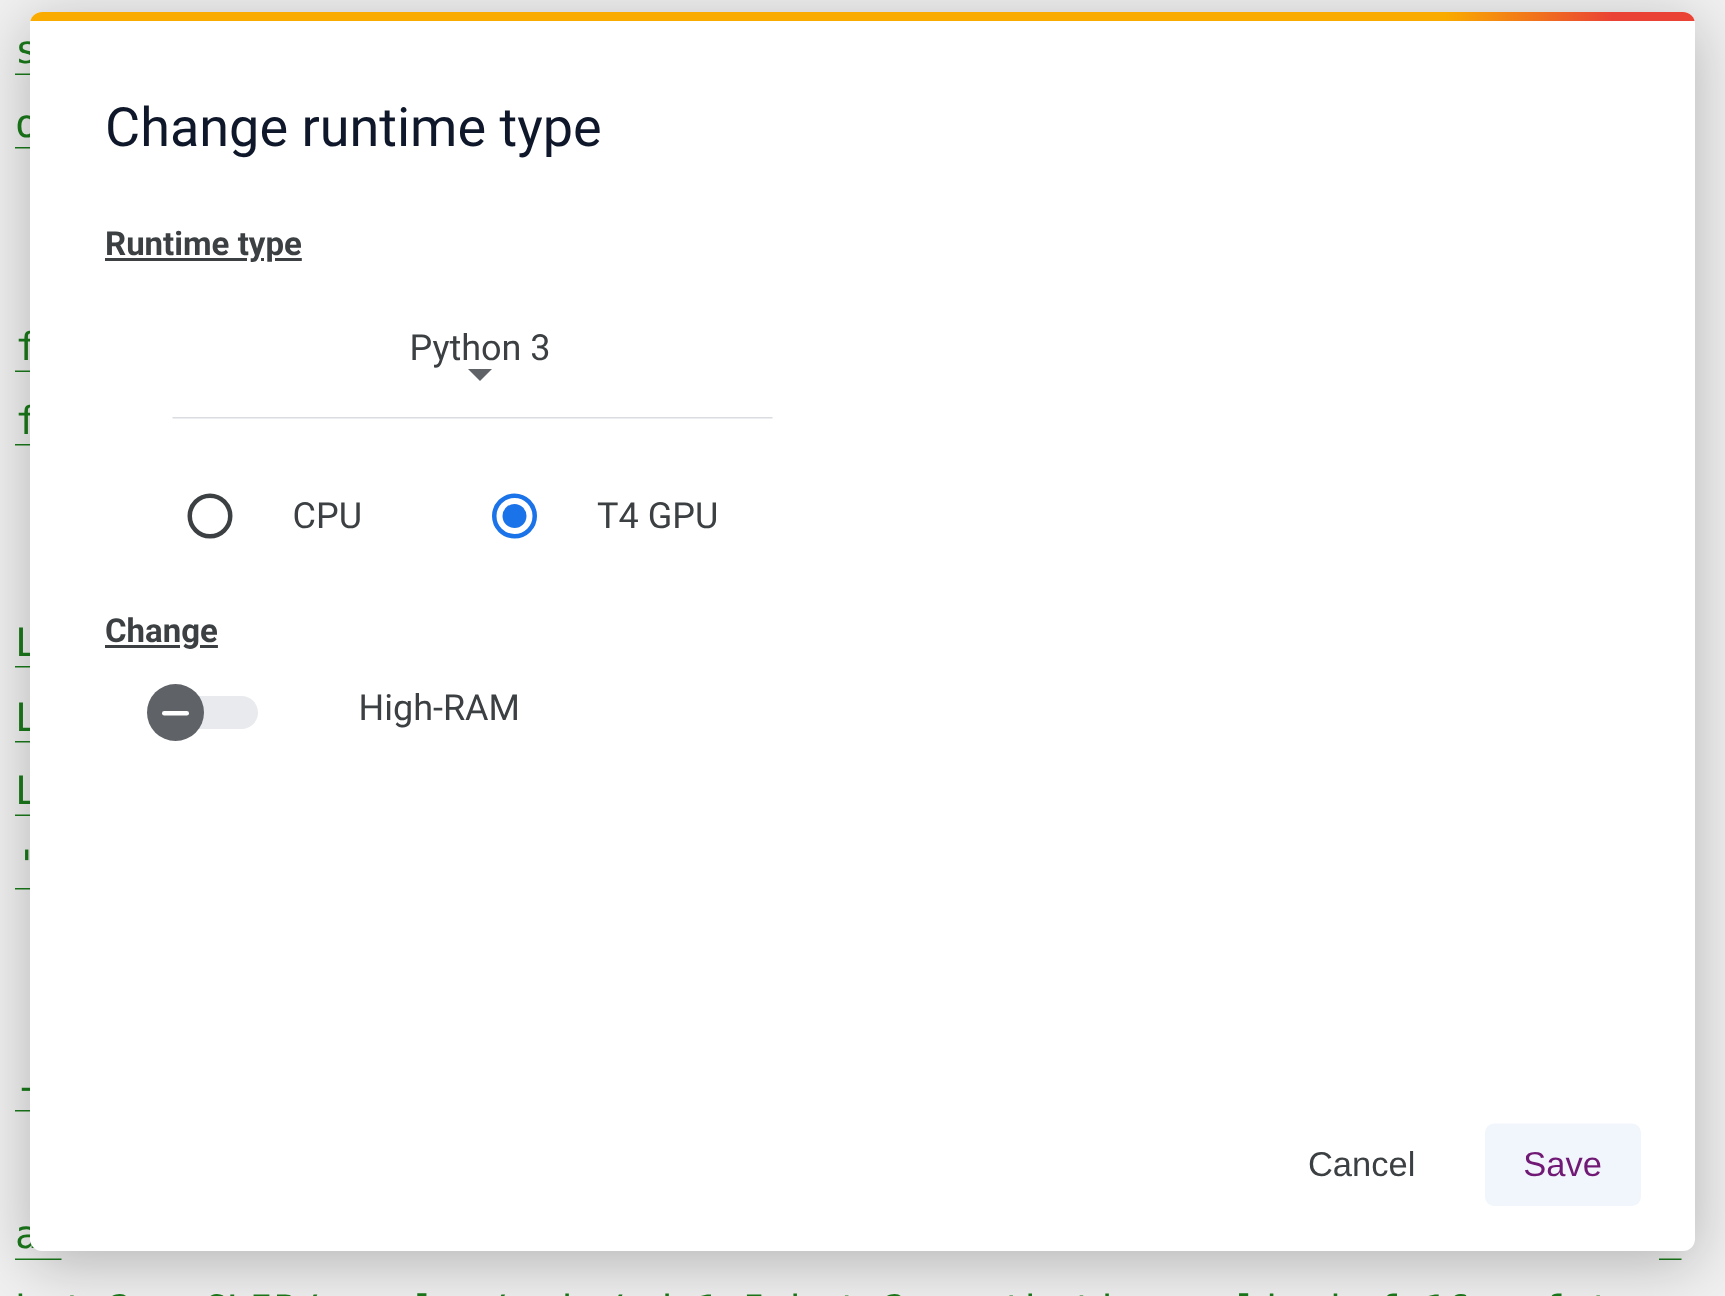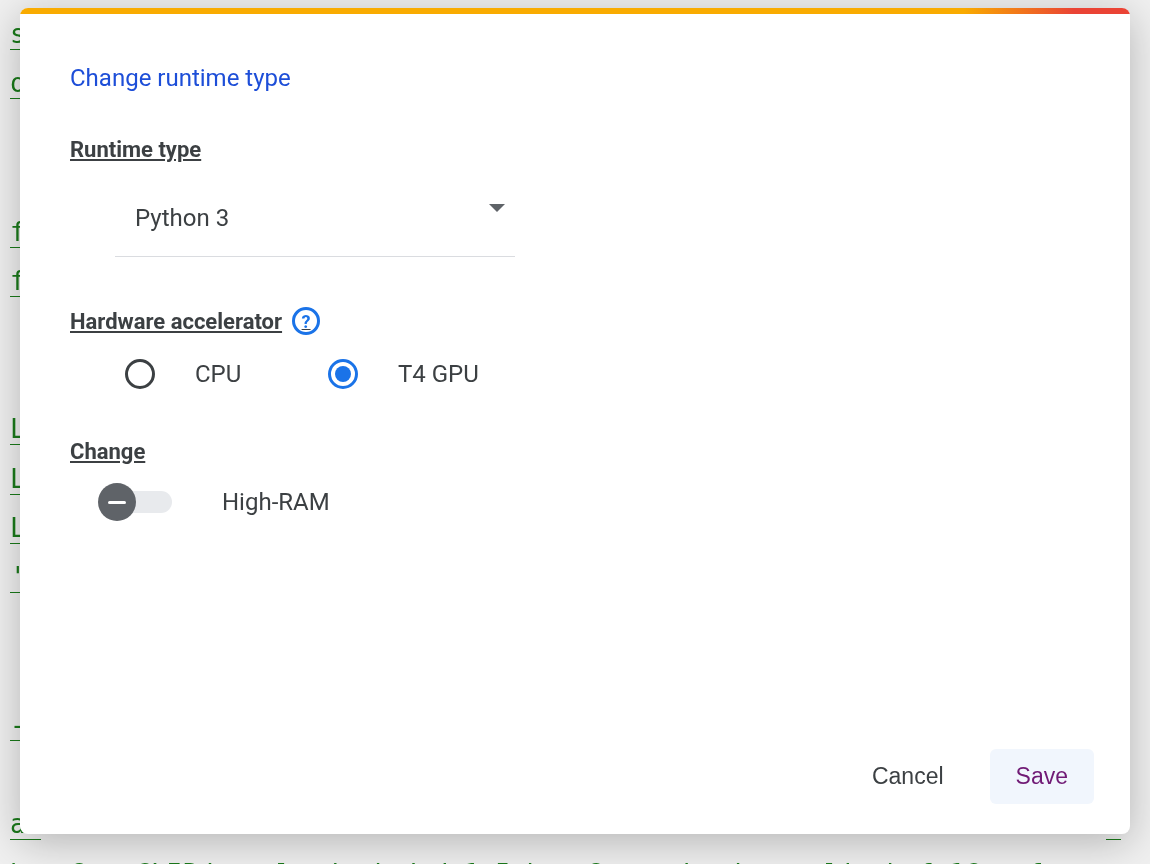--- a/index.html
+++ b/index.html
@@ -39,23 +39,23 @@
     .dialog-topbar {
       height: 6px;
       background: linear-gradient(90deg, #f9ab00 0%, #f9ab00 85%, #ea4335 95%, #ea4335 100%);
     }
     .dialog-body {
       flex: 1;
       padding: 50px 50px 20px 50px;
       overflow: auto;
     }
     .dialog-title {
-      font-size: 24px;
+      font-size: 36px;
       font-weight: 400;
-      color: #1d4ed8;
+      color: #0f172a;
       margin-bottom: 45px;
     }
     .section-label {
       font-size: 22px;
       font-weight: 700;
       color: #3c4043;
       margin-bottom: 24px;
       display: flex;
       align-items: center;
       gap: 10px;
@@ -74,23 +74,24 @@
       font-weight: 700;
       cursor: pointer;
     }
     .dropdown {
       margin-left: 45px;
       margin-bottom: 50px;
       width: 400px;
       border-bottom: 1px solid #dadce0;
       padding: 18px 10px 24px 20px;
       display: flex;
-      align-items: flex-start;
+      align-items: center;
       justify-content: space-between;
       cursor: pointer;
+      flex-direction: column;
     }
     .dropdown-value {
       font-size: 24px;
       color: #3c4043;
     }
     .dropdown-arrow {
       width: 0; height: 0;
       border-left: 8px solid transparent;
       border-right: 8px solid transparent;
       border-top: 8px solid #5f6368;
@@ -127,22 +128,22 @@
       height: 16px;
       background: #1a73e8;
       border-radius: 50%;
     }
     .radio-label {
       font-size: 24px;
       color: #3c4043;
     }
     .toggle-row {
       display: flex;
-      align-items: center;
-      gap: 50px;
+      align-items: flex-end;
+      gap: 67px;
       margin-left: 30px;
       margin-bottom: 40px;
     }
     .toggle {
       position: relative;
       width: 72px;
       height: 22px;
       background: #e8eaed;
       border-radius: 20px;
       cursor: pointer;
@@ -222,24 +223,20 @@
 
     <div class="section-label">
       <span>Runtime type</span>
     </div>
 
     <div class="dropdown">
       <span class="dropdown-value">Python 3</span>
       <span class="dropdown-arrow"></span>
     </div>
 
-    <div class="section-label">
-      <span>Hardware accelerator</span>
-      <span class="help-icon">?</span>
-    </div>
 
     <div class="radio-row">
       <label class="radio-item">
         <span class="radio-circle"></span>
         <span class="radio-label">CPU</span>
       </label>
       <label class="radio-item">
         <span class="radio-circle selected">
             <span class="radio-dot"></span>
           </span>

